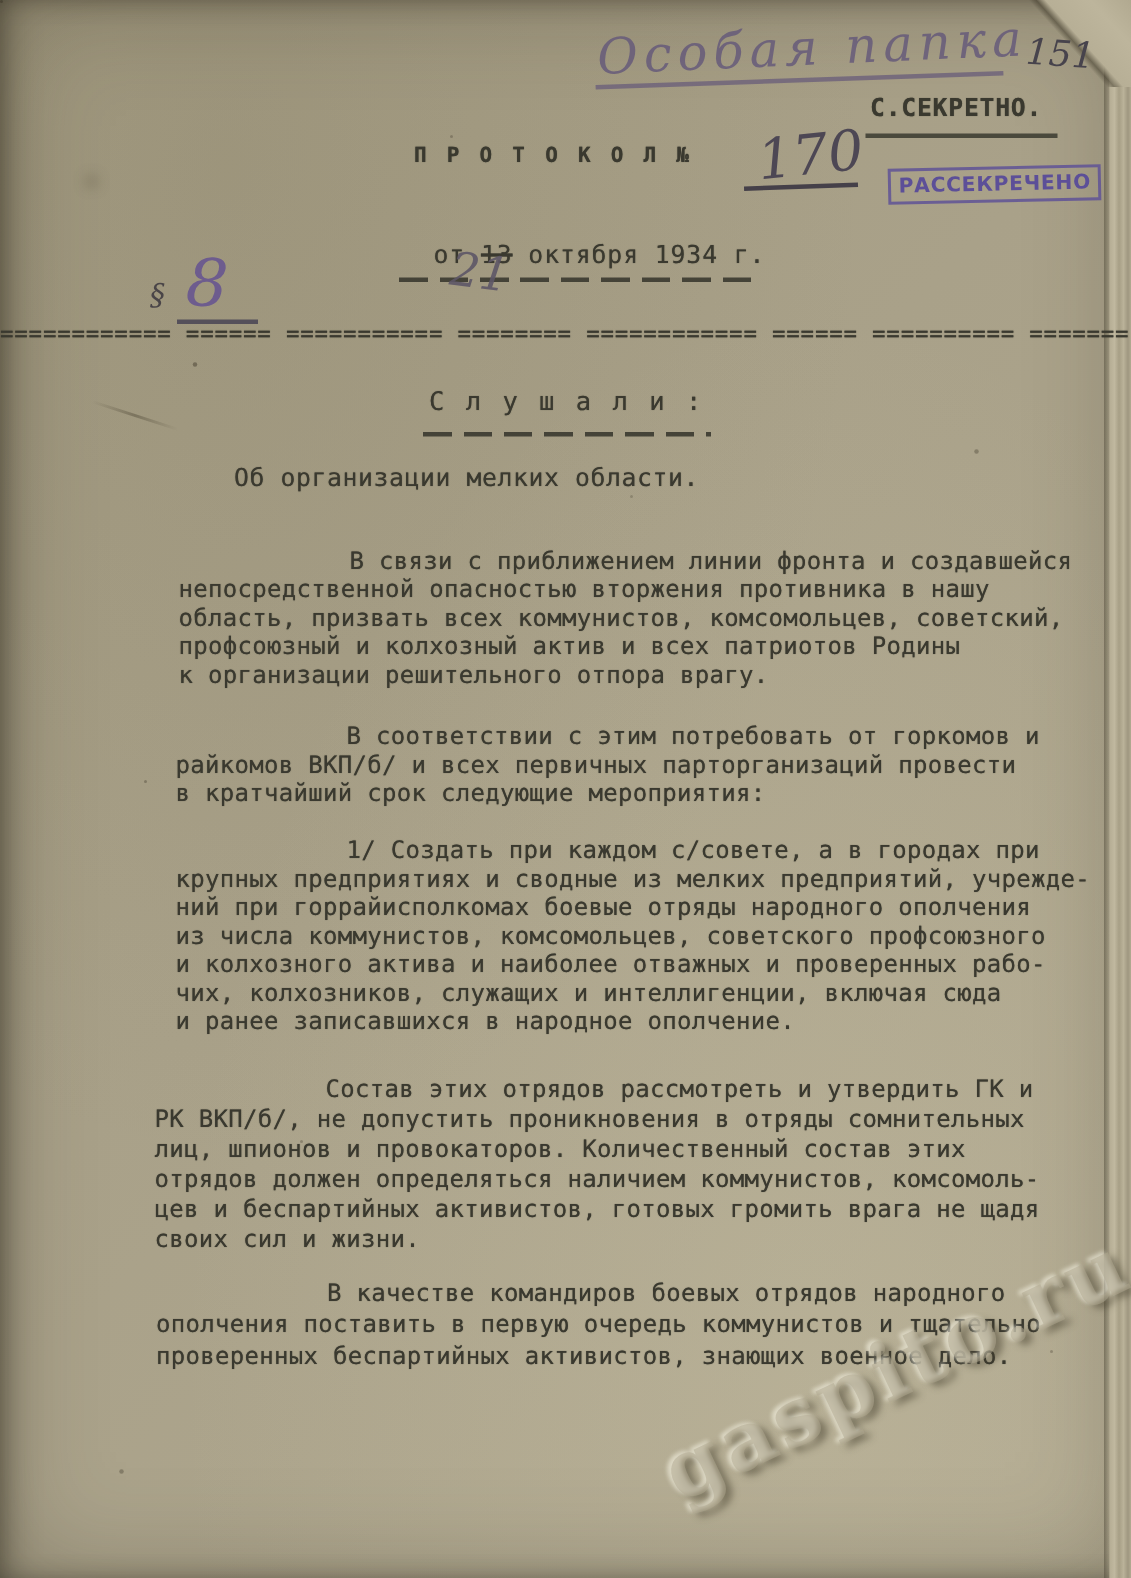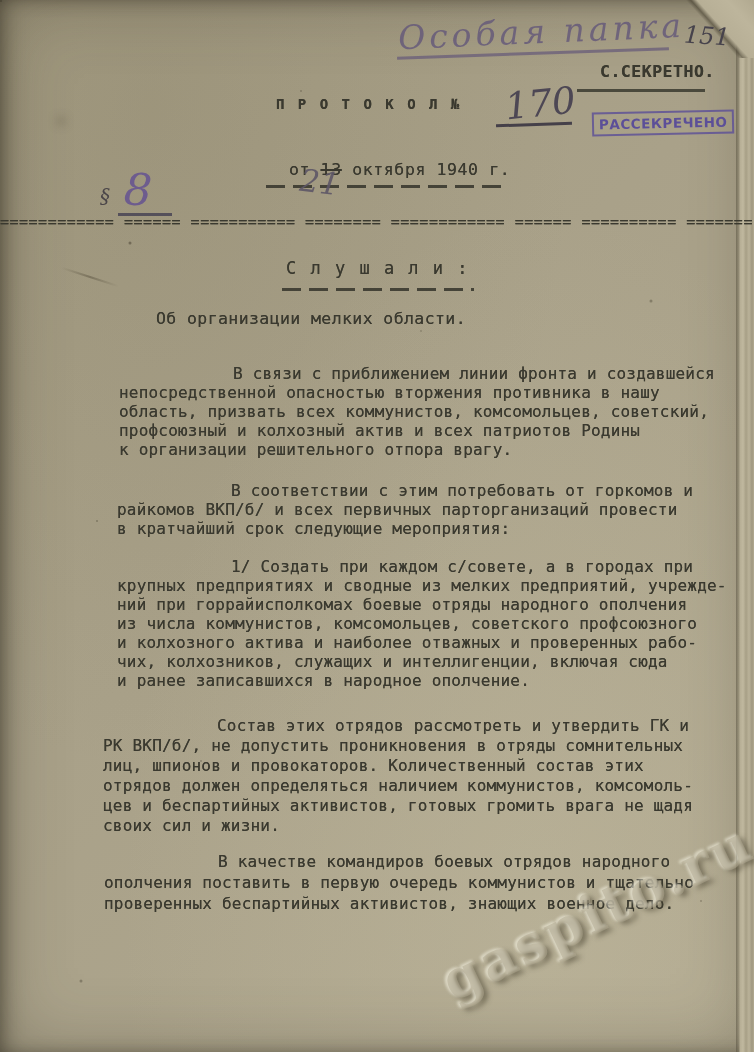--- a/index.html
+++ b/index.html
@@ -108,32 +108,32 @@
   <div class="abs edge-right"></div>
   <div class="abs corner-tr"></div>
   <div class="abs specks"></div>
   <div class="abs crease"></div>
 
   <div class="abs hand" style="left:398px;top:12px;font-size:33px;letter-spacing:4px;color:rgba(104,92,122,0.88);transform:rotate(-2.5deg);">Особая папка</div>
   <div class="abs" style="left:397px;top:52px;width:272px;height:2.5px;background:rgba(104,92,122,0.75);transform:rotate(-2deg);"></div>
 
   <div class="abs hand" style="left:684px;top:22px;font-size:24px;color:#47434c;transform:rotate(4deg);">151</div>
 
-  <div class="abs typed" style="left:600px;top:62px;font-size:16.5px;font-weight:bold;letter-spacing:0.5px;">С.СЕКРЕТНО.</div>
+  <div class="abs typed" style="left:580px;top:62px;font-size:16.5px;font-weight:bold;letter-spacing:0.5px;">С.СЕКРЕТНО.</div>
   <div class="abs rule" style="left:577px;top:89px;width:128px;height:2.5px;"></div>
 
   <div class="abs typed" style="left:276px;top:96px;font-size:14px;font-weight:bold;letter-spacing:2.5px;">П Р О Т О К О Л   №</div>
   <div class="abs hand" style="left:505px;top:82px;font-size:37px;color:#4d4754;transform:rotate(-6deg);">170</div>
   <div class="abs" style="left:496px;top:123px;width:76px;height:2.5px;background:#454049;transform:rotate(-2deg);"></div>
 
   <div class="abs stamp" style="left:592px;top:111px;">РАССЕКРЕЧЕНО</div>
 
 
   <div class="abs typed" style="left:289px;top:160px;font-size:16.5px;letter-spacing:0.6px;">
-    <span>от </span><span style="text-decoration:line-through;text-decoration-thickness:2px;margin-top:32px;">13</span><span> октября 1940 г.</span>
+    <span>от </span><span style="text-decoration:line-through;text-decoration-thickness:2px;margin-top:32px;">13</span><span> октября 1934 г.</span>
   </div>
   <div class="abs dashrule" style="left:266px;top:185px;width:242px;"></div>
   <div class="abs hand" style="left:300px;top:164px;font-size:31px;color:rgba(93,87,102,0.9);transform:rotate(7deg);z-index:2;">21</div>
 
   <div class="abs hand" style="left:100px;top:184px;font-size:20px;color:#4a4548;">§</div>
   <div class="abs hand" style="left:124px;top:164px;font-size:44px;color:#6d5c8e;transform:rotate(3deg);">8</div>
   <div class="abs" style="left:118px;top:213px;width:54px;height:2.5px;background:#55505a;"></div>
 
   <div class="abs typed" style="left:0;top:213px;width:754px;height:16px;font-size:15px;letter-spacing:0.5px;overflow:hidden;">============ ====== =========== ======== ============ ====== ========== ======= =========== ========== ======</div>
 

